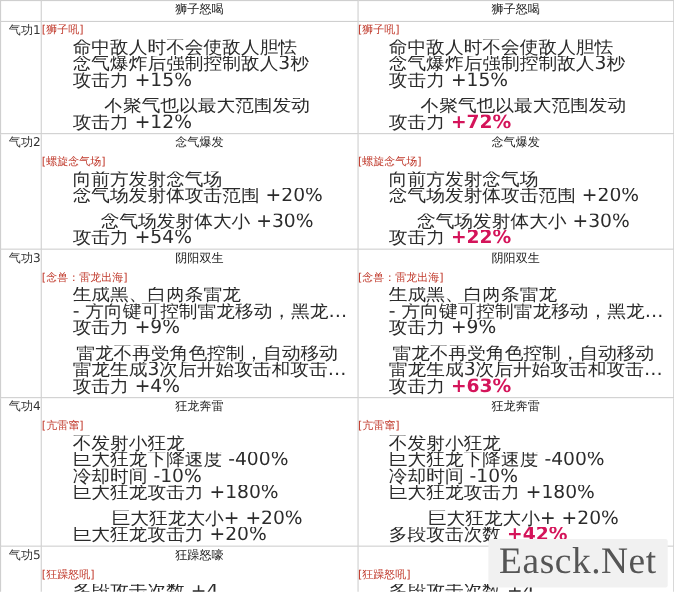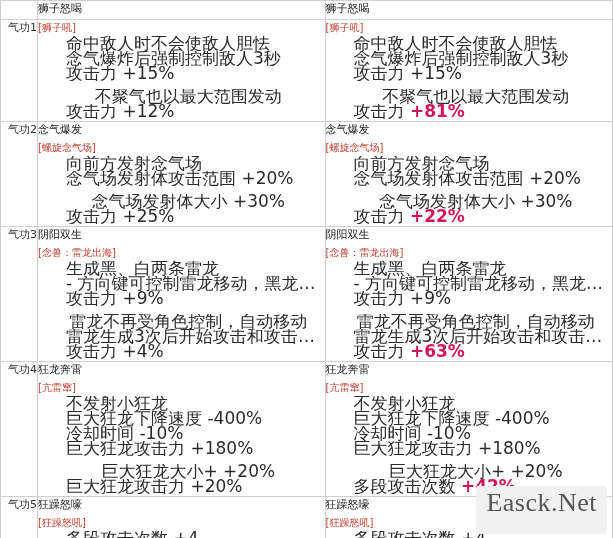--- a/index.html
+++ b/index.html
@@ -32,20 +32,21 @@
     background:#ffffff;
     padding:2px 0;
   }
   .body-cell{padding:4px 6px 6px 6px;}
   .head-cell{padding:5px 6px;}
   .sect-title{
     font-size:11px;
     color:#222;
     margin:0 0 3px 0;
     line-height:15px;
+    text-align:center;
   }
   .blk{margin:0 0 2px 0;}
   .blk-title{
     color:#c0392b;
     line-height:15px;
     margin:0 0 1px 0;
     font-size:10px;
   }
   .ln{
     line-height:15px;
@@ -59,23 +60,23 @@
   }
   .ln.indent0{padding-left:14px;text-align:center;}
   .hl{color:#d4145a;font-weight:bold;}
   .gap{height:6px;}
   .watermark{
     position:absolute;
     right:6px;
     bottom:4px;
     background:#f1f1f1;
     color:#555;
-    font-size:26px;
+    font-size:34px;
     font-family:"Liberation Serif","DejaVu Serif",serif;
-    padding:2px 10px 16px 10px;
+    padding:2px 10px 4px 10px;
     letter-spacing:0.5px;
     border-radius:2px;
   }
 </style>
 </head>
 <body>
 
 <table class="skill-table">
   <colgroup>
     <col class="col-label">
@@ -110,37 +111,37 @@
         <td class="body-cell">
           <div class="blk">
             <div class="blk-title">[狮子吼]</div>
             <div class="ln">命中敌人时不会使敌人胆怯</div>
             <div class="ln">念气爆炸后强制控制敌人3秒</div>
             <div class="ln">攻击力 +15%</div>
           </div>
           <div class="gap"></div>
           <div class="blk">
             <div class="ln indent0">不聚气也以最大范围发动</div>
-            <div class="ln"><span>攻击力 </span><span class="hl">+81%</span></div>
+            <div class="ln"><span>攻击力 </span><span class="hl">+72%</span></div>
           </div>
         </td>
       </tr>
       <tr>
         <td class="label-cell">气功2</td>
         <td class="body-cell">
           <div class="sect-title">念气爆发</div>
           <div class="blk">
             <div class="blk-title">[螺旋念气场]</div>
             <div class="ln">向前方发射念气场</div>
             <div class="ln">念气场发射体攻击范围 +20%</div>
           </div>
           <div class="gap"></div>
           <div class="blk">
             <div class="ln indent0">念气场发射体大小 +30%</div>
-            <div class="ln">攻击力 +25%</div>
+            <div class="ln">攻击力 +54%</div>
           </div>
         </td>
         <td class="body-cell">
           <div class="sect-title">念气爆发</div>
           <div class="blk">
             <div class="blk-title">[螺旋念气场]</div>
             <div class="ln">向前方发射念气场</div>
             <div class="ln">念气场发射体攻击范围 +20%</div>
           </div>
           <div class="gap"></div>

